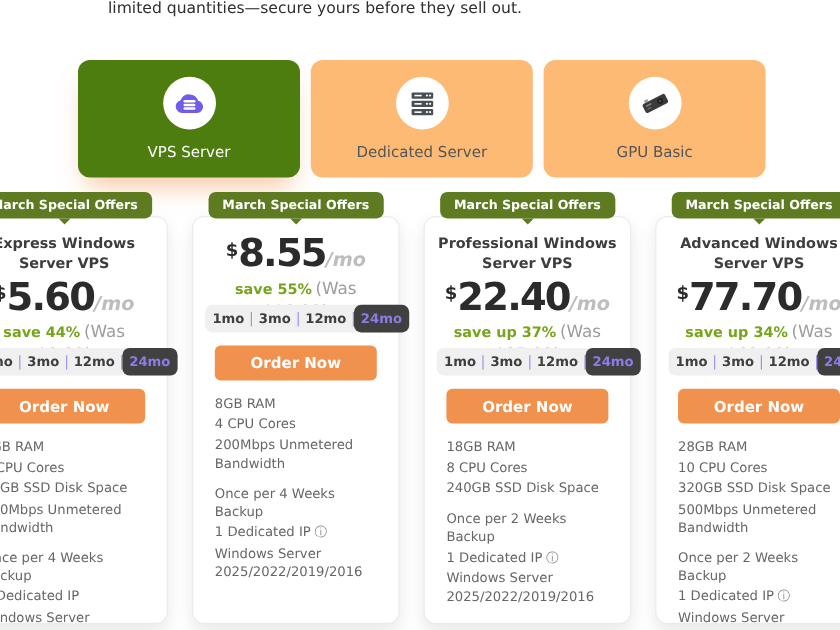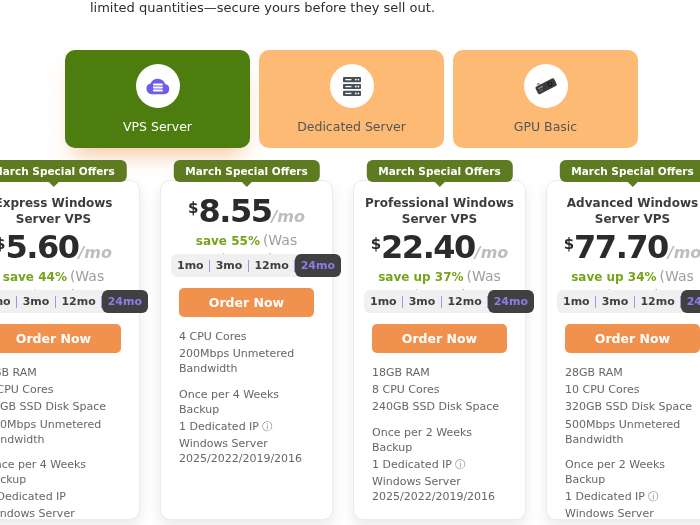--- a/index.html
+++ b/index.html
@@ -179,20 +179,21 @@
       <span class="save">save 55%</span><span class="was">(Was $18.99)</span>
     </div>
     <div class="periods">
       <span class="period">1mo</span>
             <span class="period">3mo</span>
             <span class="period">12mo</span>
             <span class="period active">24mo</span>
     </div>
     <button class="order">Order Now</button>
     <ul class="specs">
+      <li>8GB RAM</li>
       <li>4 CPU Cores</li>
       <li>200Mbps Unmetered Bandwidth</li>
     </ul>
     <ul class="specs extras">
       <li>Once per 4 Weeks Backup</li>
       <li><span>1 Dedicated IP</span><span class="info">ⓘ</span></li>
       <li>Windows Server 2025/2022/2019/2016</li>
 
     </ul>
   </div>

